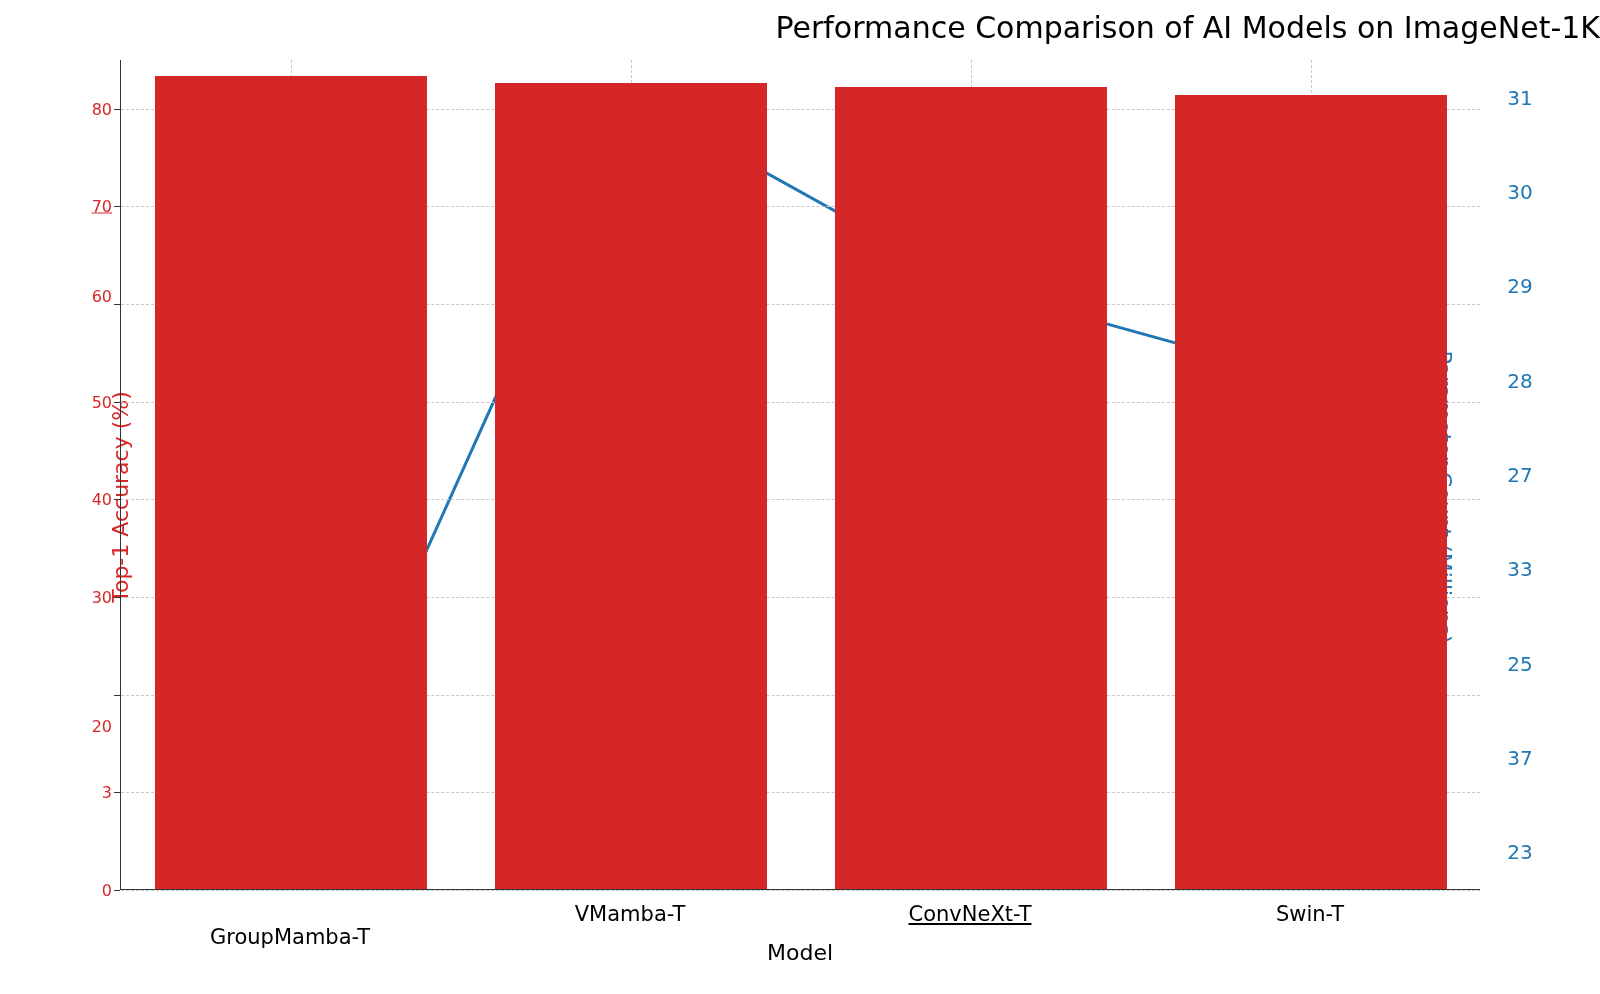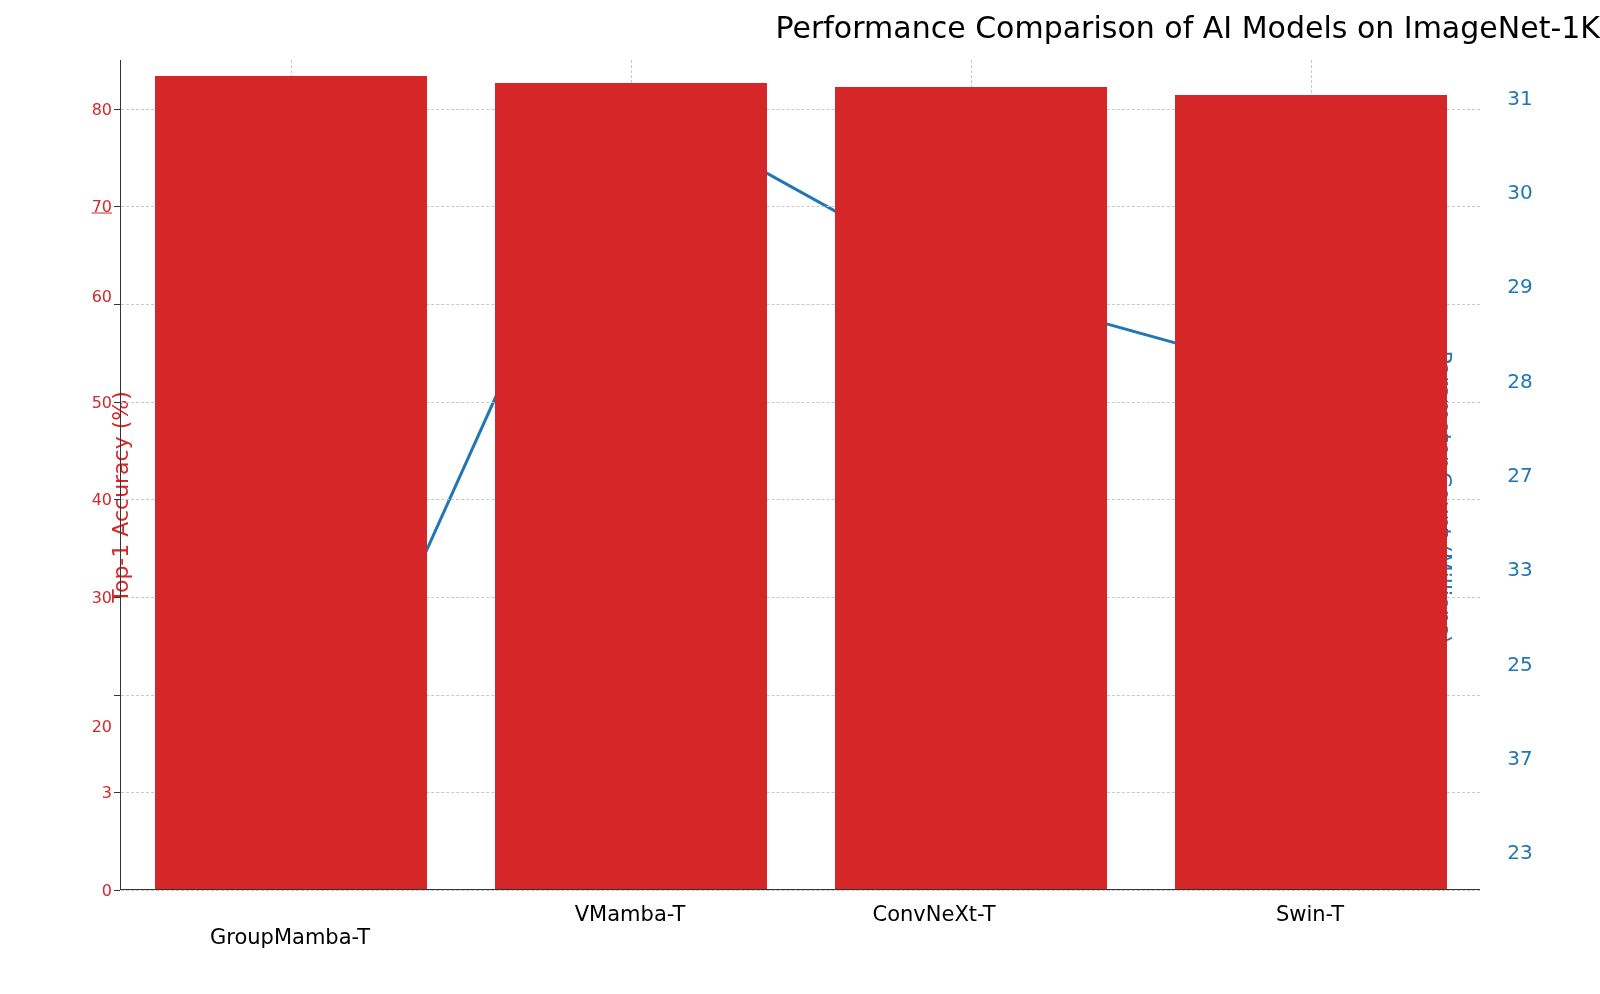--- a/index.html
+++ b/index.html
@@ -126,20 +126,21 @@
 </style>
 </head>
 <body>
 
 <div class="chart-container">
 
   <div class="title">Performance Comparison of AI Models on ImageNet-1K</div>
 
   <div class="y1-label">Top-1 Accuracy (%)</div>
   <div class="y2-label">Parameter Count (Millions)</div>
+  <div class="x-label">Model</div>
 
   <div class="plot-area" id="plot">
     <svg class="line-overlay" id="overlay" viewBox="0 0 1360 830" preserveAspectRatio="none">
         <path d="M170 792.2727272727274 L510 37.727272727272634 L850 226.36363636363637 L1190 320.6818181818182" fill="none" stroke="#1f77b4" stroke-width="3"></path>
         <circle cx="170" cy="792.2727272727274" r="5.5" fill="#1f77b4"></circle>
         <circle cx="510" cy="37.727272727272634" r="5.5" fill="#1f77b4"></circle>
         <circle cx="850" cy="226.36363636363637" r="5.5" fill="#1f77b4"></circle>
         <circle cx="1190" cy="320.6818181818182" r="5.5" fill="#1f77b4"></circle>
       </svg>
   <div class="grid-line-h" style="top: 830px;"></div>
@@ -183,15 +184,15 @@
     <div class="y2-tick" style="top: 757.955px;">37</div>
     <div class="y2-tick" style="top: 663.636px;">25</div>
     <div class="y2-tick" style="top: 569.318px;">33</div>
     <div class="y2-tick" style="top: 475px;">27</div>
     <div class="y2-tick" style="top: 380.682px;">28</div>
     <div class="y2-tick" style="top: 286.364px;">29</div>
     <div class="y2-tick" style="top: 192.045px;">30</div>
     <div class="y2-tick" style="top: 97.7273px;">31</div>
     <div class="x-tick" style="left: 290px; margin-top: 23px;">GroupMamba-T</div>
     <div class="x-tick" style="left: 630px;">VMamba-T</div>
-    <div class="x-tick" style="left: 934px;">ConvNeXt-T</div>
+    <div class="x-tick" style="left: 970px; text-decoration: underline;">ConvNeXt-T</div>
     <div class="x-tick" style="left: 1310px;">Swin-T</div>
   </div>
 
 </body></html>

